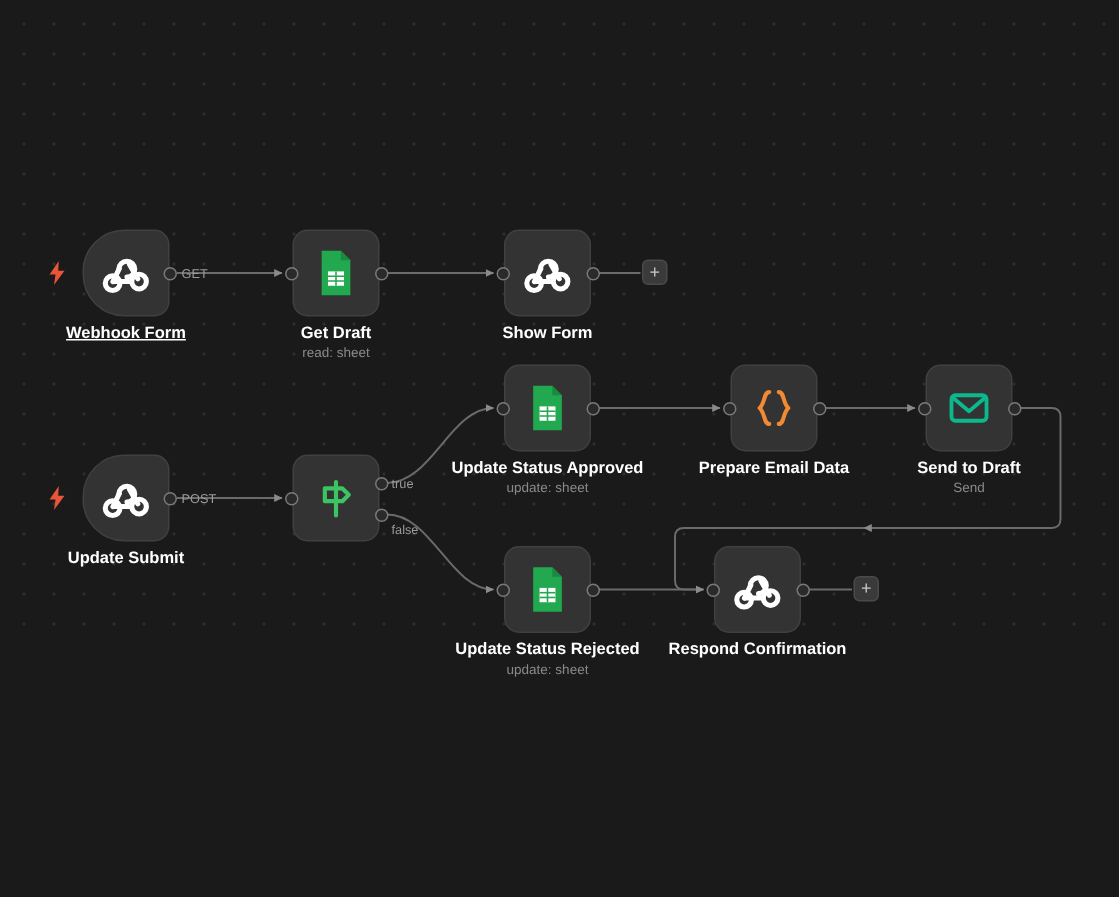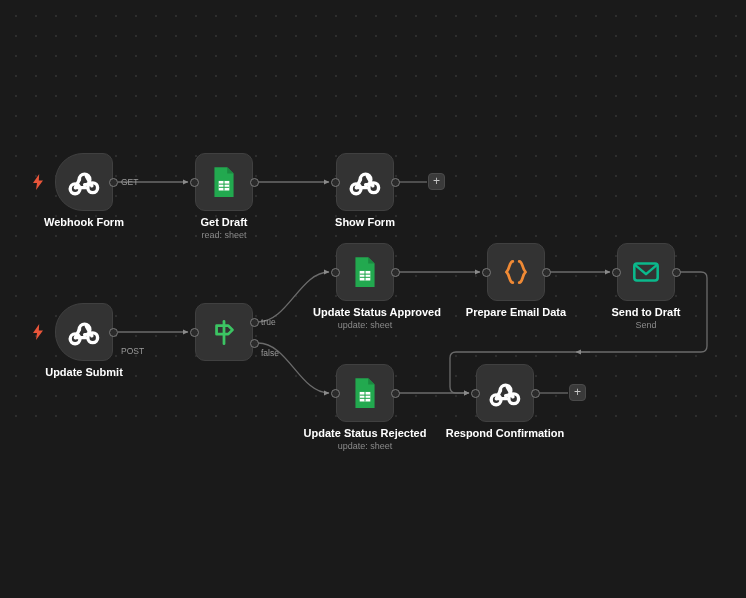--- a/index.html
+++ b/index.html
@@ -153,21 +153,21 @@
         <path d="M11.8 13.3 L7.8 21.4"></path>
         <path d="M8.5 21.3 L17.6 21.3"></path>
         <path d="M18.2 10.6 L23.4 19.6"></path>
       </g>
       <circle cx="7.6" cy="22.4" r="4.6" fill="none" stroke="#ffffff" stroke-width="3.2"></circle>
       <circle cx="24.2" cy="21.4" r="4.6" fill="none" stroke="#ffffff" stroke-width="3.2"></circle>
     </svg>
   </div>
   <div class="port" style="left:109px; top:177.5px;"></div>
   <div class="port-label" style="left:121px; top:177px;">GET</div>
-  <div class="node-label" style="left:9px; top:216px; width:150px;">Webhook Form</div>
+  <div class="node-label" style="left:9px; top:216px; width:150px;text-decoration:underline;">Webhook Form</div>
 
   <div class="node" style="left:195px; top:153px;">
     <svg class="node-icon" viewBox="0 0 32 32">
       <path d="M7 2 h12 l6 6 v22 h-18 z" fill="#22a94f"></path>
       <path d="M19 2 l6 6 h-6 z" fill="#1a8a40"></path>
       <rect x="11" y="15" width="10" height="9" fill="#ffffff"></rect>
       <g stroke="#22a94f" stroke-width="1">
         <line x1="11" y1="18" x2="21" y2="18"></line>
         <line x1="11" y1="21" x2="21" y2="21"></line>
         <line x1="16" y1="15" x2="16" y2="24"></line>
@@ -207,21 +207,21 @@
         <path d="M11.5 13.5 A5 5 0 1 1 16.6 18.6"></path>
         <path d="M11.8 13.3 L7.8 21.4"></path>
         <path d="M8.5 21.3 L17.6 21.3"></path>
         <path d="M18.2 10.6 L23.4 19.6"></path>
       </g>
       <circle cx="7.6" cy="22.4" r="4.6" fill="none" stroke="#ffffff" stroke-width="3.2"></circle>
       <circle cx="24.2" cy="21.4" r="4.6" fill="none" stroke="#ffffff" stroke-width="3.2"></circle>
     </svg>
   </div>
   <div class="port" style="left:109px; top:327.5px;"></div>
-  <div class="port-label" style="left:121px; top:327px;margin-top:19px;">POST</div>
+  <div class="port-label" style="left:121px; top:327px;">POST</div>
   <div class="node-label" style="left:9px; top:366px; width:150px;">Update Submit</div>
 
   <div class="node" style="left:195px; top:303px;">
     <svg class="node-icon" viewBox="0 0 32 32">
       <g fill="none" stroke="#3cc463" stroke-width="2.6" stroke-linejoin="round" stroke-linecap="round">
         <path d="M16 6 L16 27"></path>
         <path d="M9 10 L20 10 L24 14 L20 18 L9 18 Z"></path>
       </g>
     </svg>
   </div>
@@ -238,21 +238,21 @@
       <rect x="11" y="15" width="10" height="9" fill="#ffffff"></rect>
       <g stroke="#22a94f" stroke-width="1">
         <line x1="11" y1="18" x2="21" y2="18"></line>
         <line x1="11" y1="21" x2="21" y2="21"></line>
         <line x1="16" y1="15" x2="16" y2="24"></line>
       </g>
     </svg>
   </div>
   <div class="port" style="left:330.5px; top:267.5px;"></div>
   <div class="port" style="left:390.5px; top:267.5px;"></div>
-  <div class="node-label" style="left:302px; top:306px; width:150px;">Update Status Approved</div>
+  <div class="node-label" style="left:290px; top:306px; width:150px;">Update Status Approved</div>
   <div class="node-sublabel" style="left:290px; top:320px; width:150px;">update: sheet</div>
 
   <div class="node" style="left:487px; top:243px;">
     <svg class="node-icon" viewBox="0 0 32 32">
       <g fill="none" stroke="#f08a35" stroke-width="2.6" stroke-linecap="round" stroke-linejoin="round">
         <path d="M13 6 C9.5 6 10.5 13 7 16 C10.5 19 9.5 26 13 26"></path>
         <path d="M19 6 C22.5 6 21.5 13 25 16 C21.5 19 22.5 26 19 26"></path>
       </g>
     </svg>
   </div>

